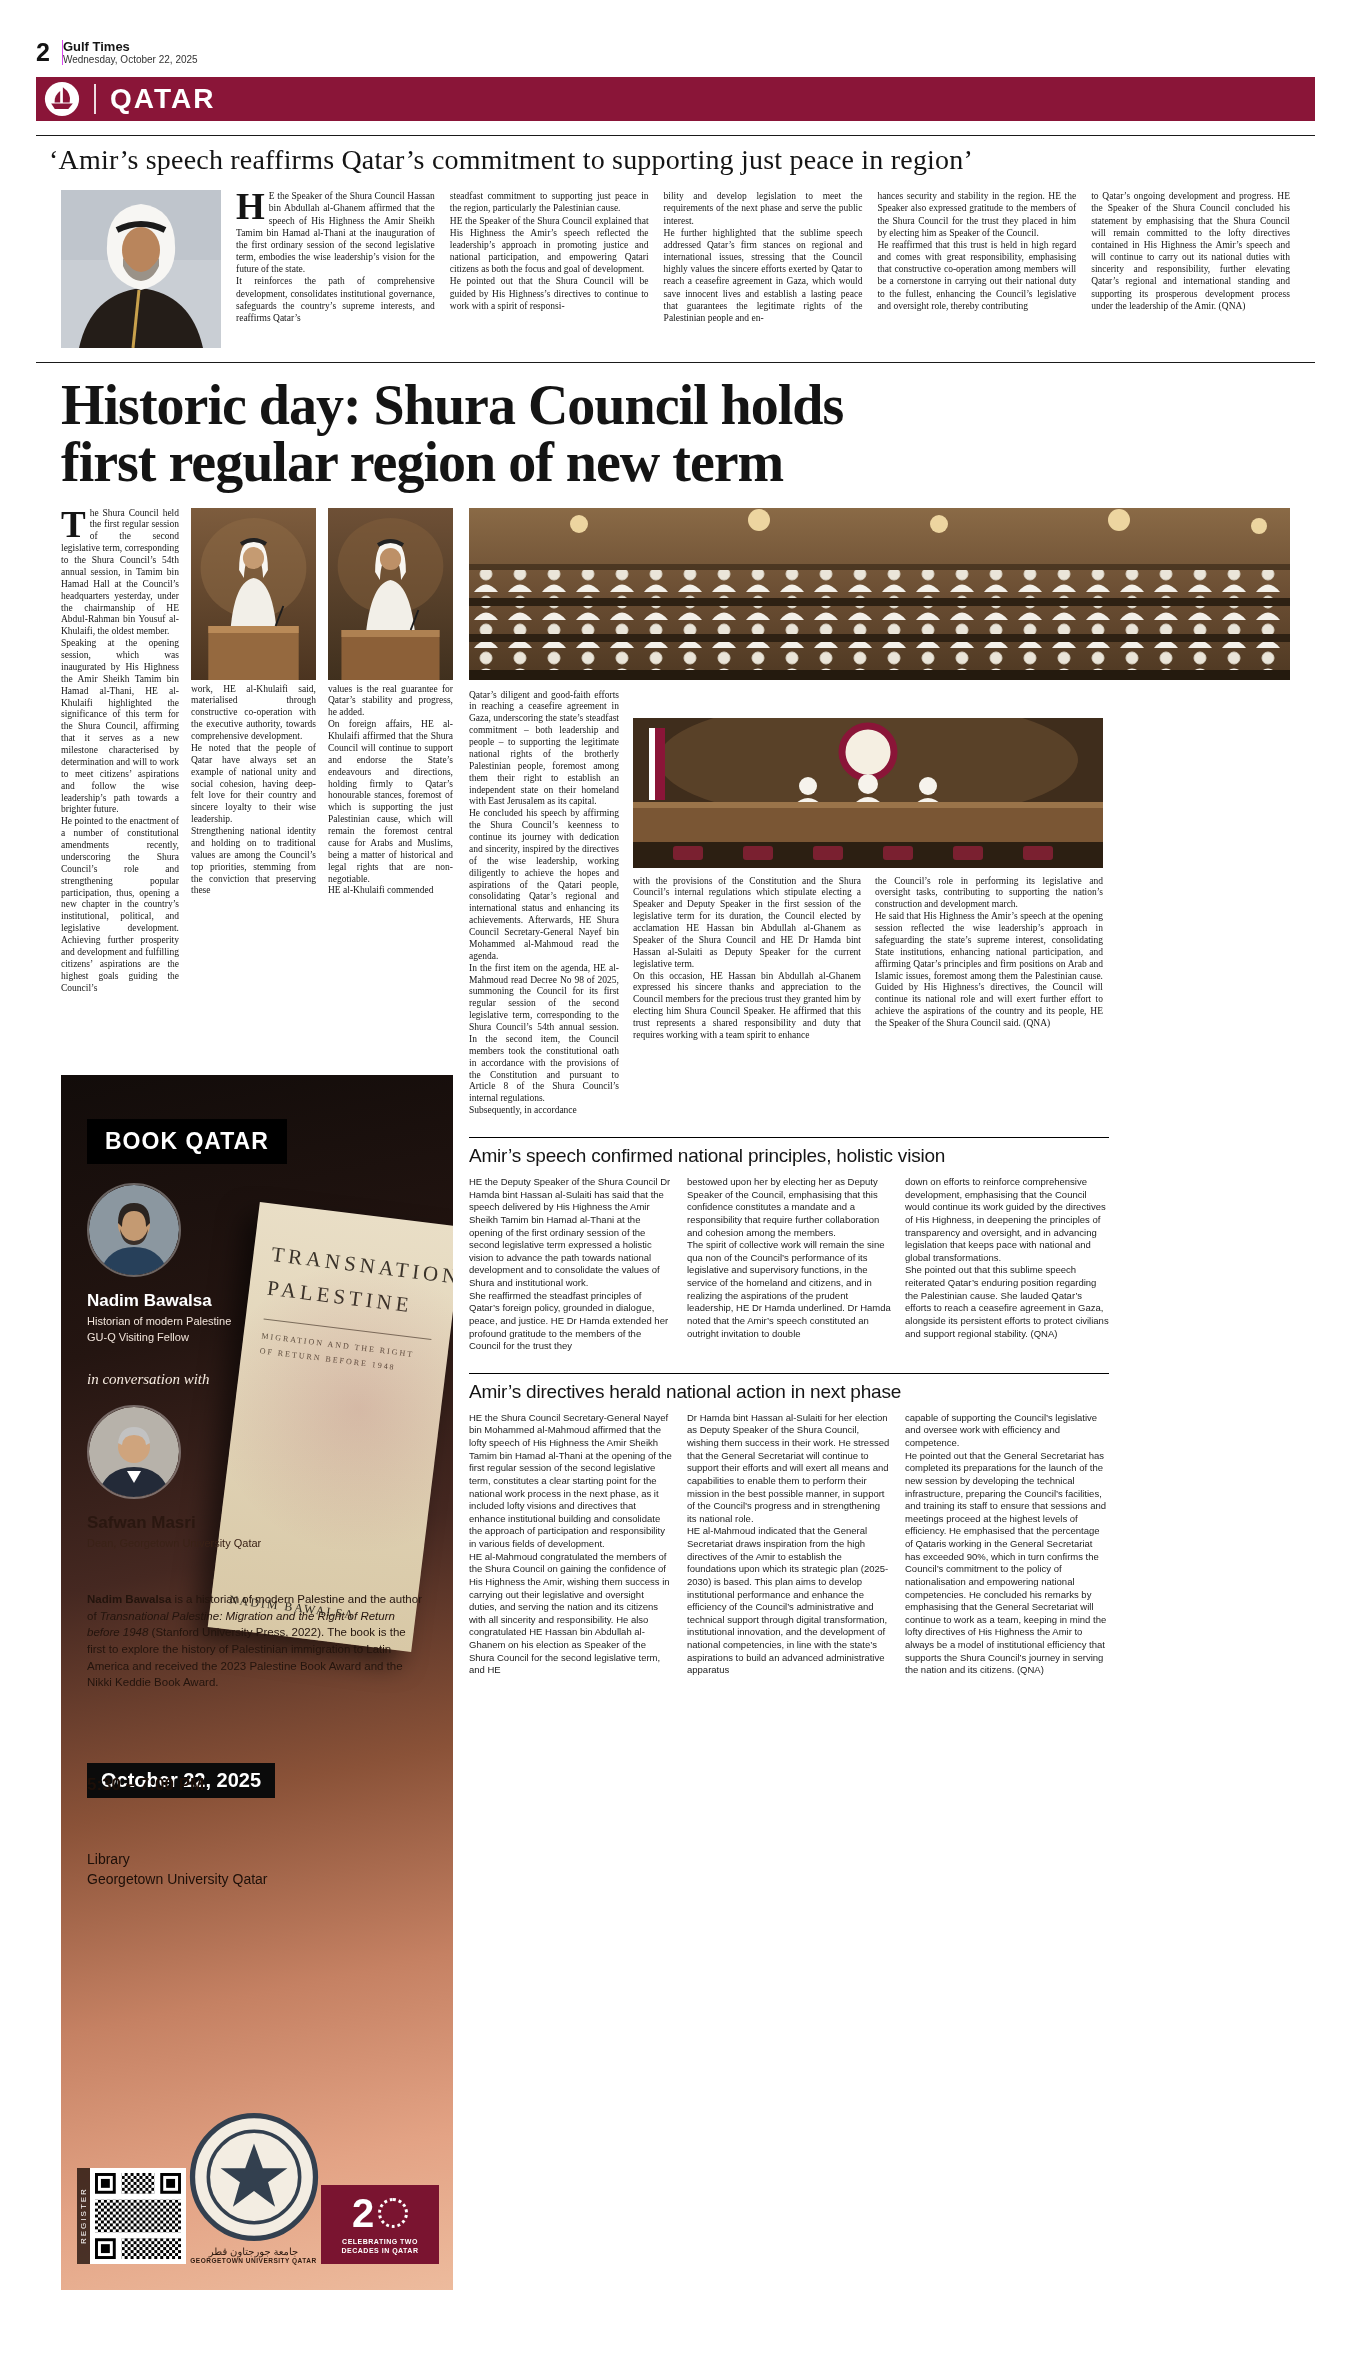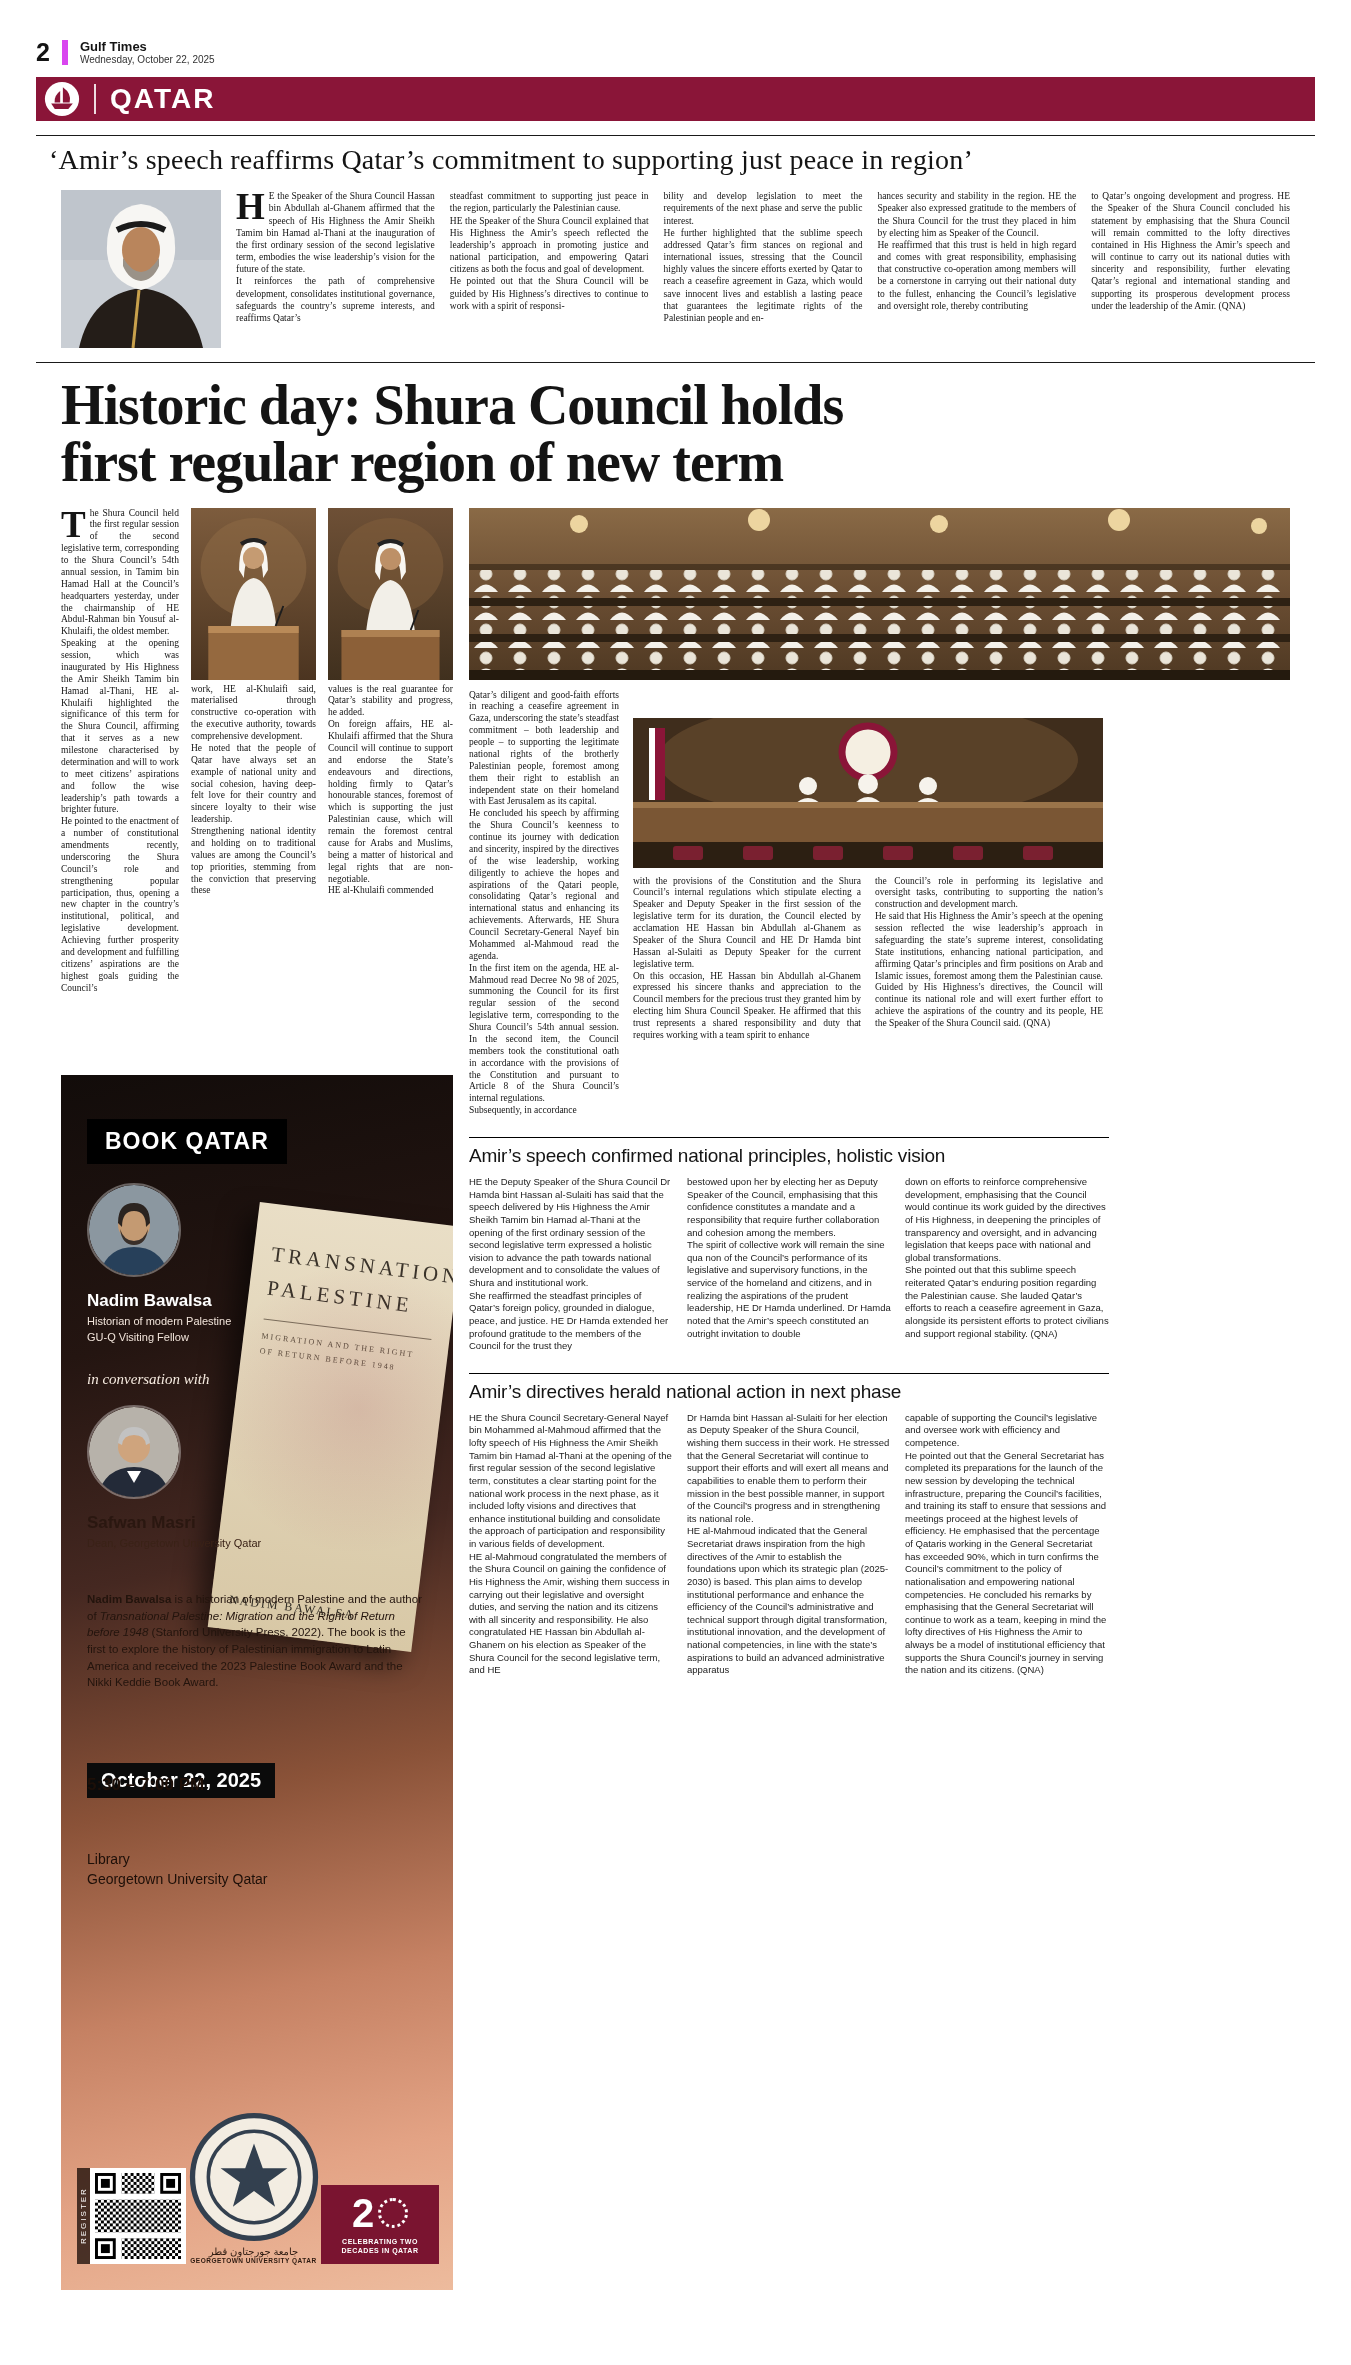--- a/index.html
+++ b/index.html
@@ -4,21 +4,21 @@
 <title>Gulf Times</title>
 <style>
   * { box-sizing: border-box; }
   html,body { margin:0; padding:0; background:#d9d9d9; }
   .page { width:1351px; height:2365px; background:#fff; position:relative; overflow:hidden;
           font-family:"Liberation Serif", serif; color:#141414; margin:0 auto; }
 
   
   .masthead { display:flex; align-items:flex-start; gap:12px; padding:40px 36px 4px; }
   .page-num { font-family:"Liberation Sans", sans-serif; font-size:25px; font-weight:bold; line-height:1; }
-  .mast-right { border-left:6px solid #d946ef; padding-left:12px; }
+  .mast-right { border-left:1px solid #d946ef; }
   .paper-name { display:block; font-family:"Liberation Sans", sans-serif; font-weight:bold; font-size:13px; line-height:1.1; }
   .mast-date { display:block; font-family:"Liberation Sans", sans-serif; font-size:10px; color:#333; }
 
   
   .section-banner { margin:8px 36px 0; background:#8a1538; color:#fff; height:44px;
                     display:flex; align-items:center; gap:14px; padding:8px 8px; }
   .dhow { width:36px; height:36px; display:block; }
   .banner-sep { width:2px; height:30px; background:rgba(255,255,255,.85); }
   .section-title { font-family:"Liberation Sans", sans-serif; font-size:28px; letter-spacing:2px; font-weight:bold; }
 

